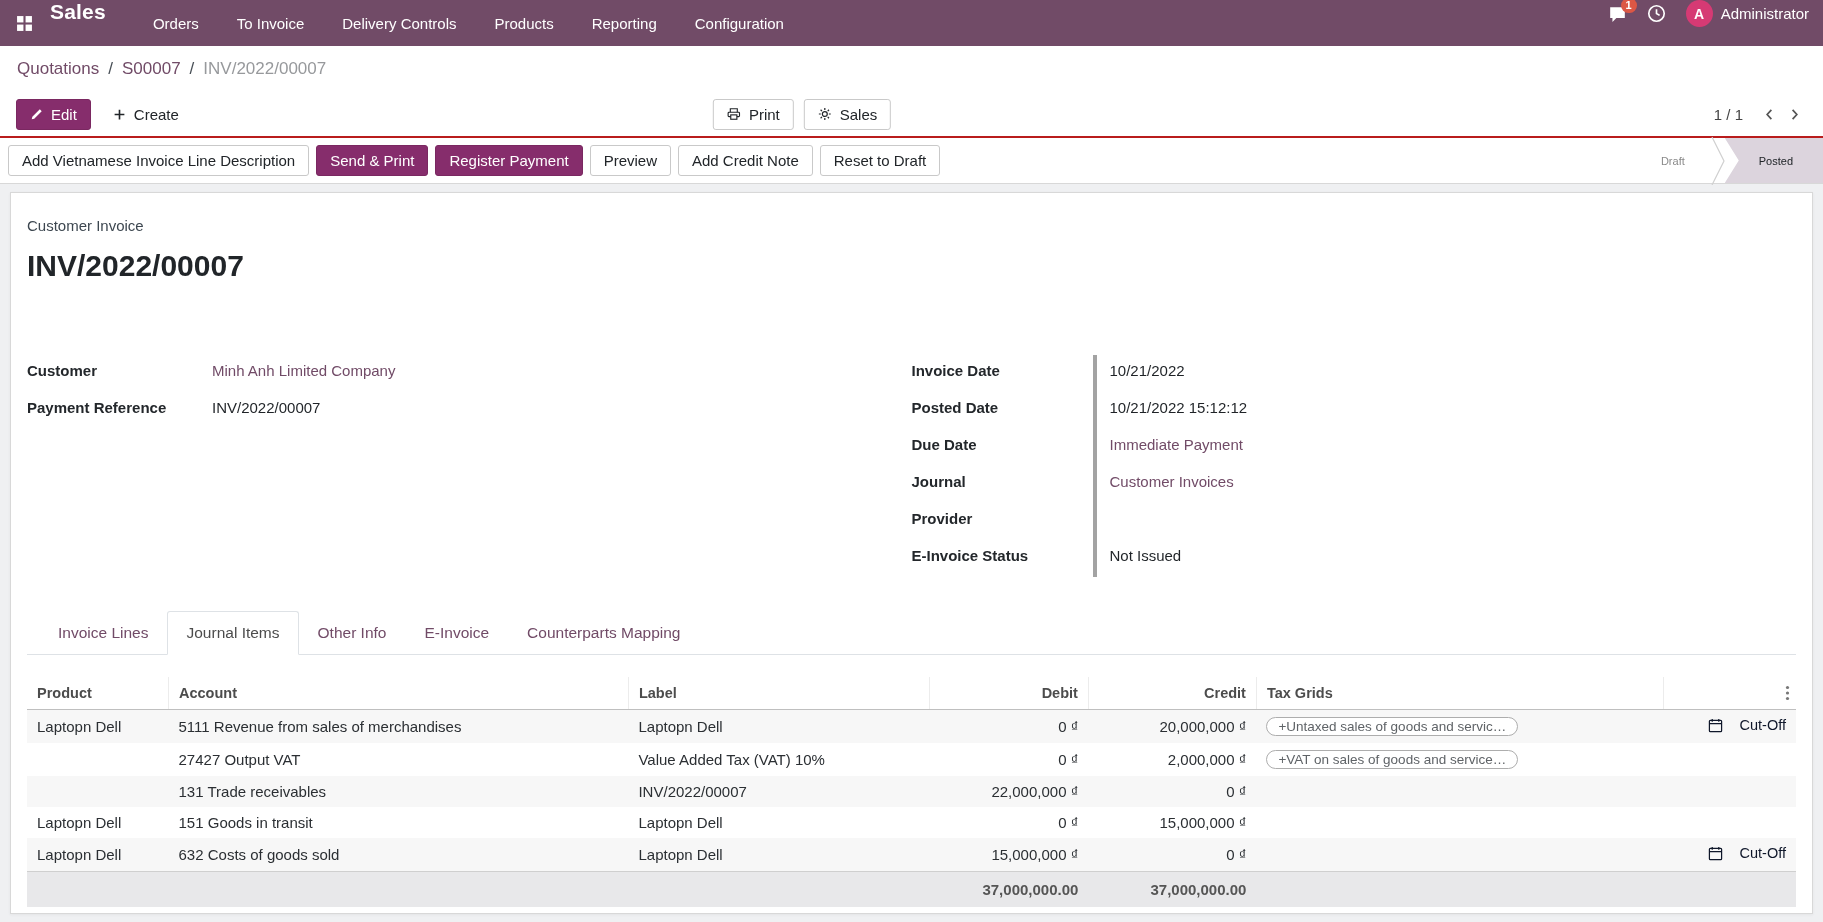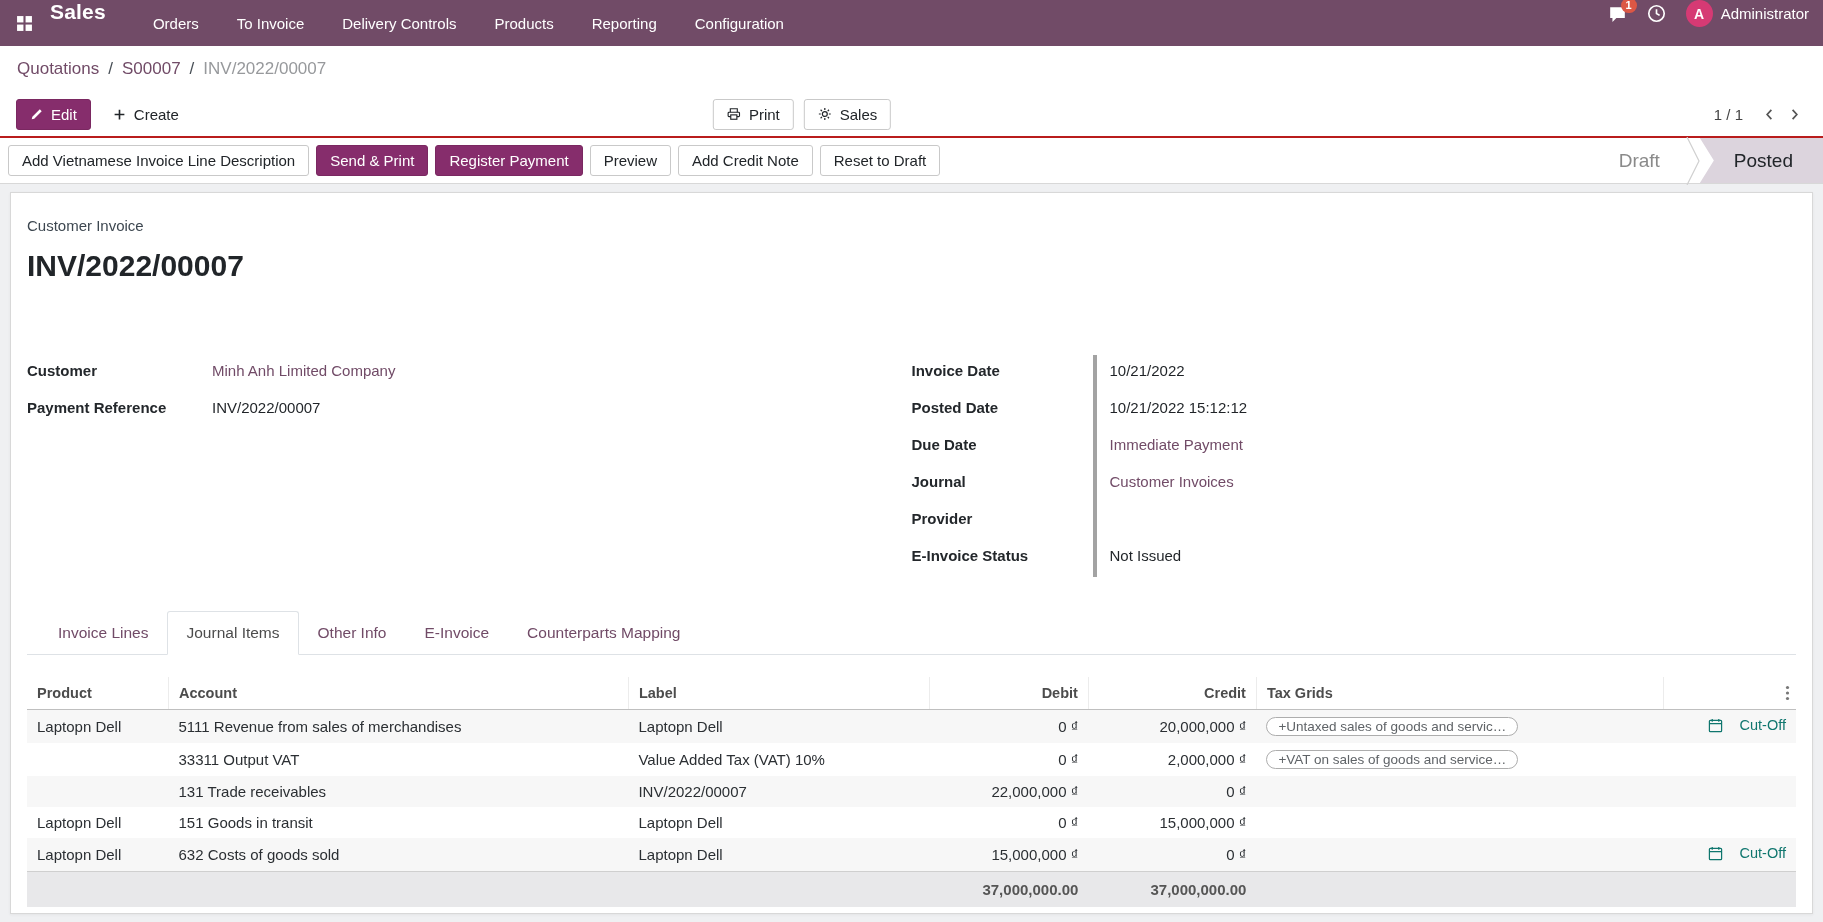--- a/index.html
+++ b/index.html
@@ -36,21 +36,21 @@
   .pager-btn { background:none; border:none; color:#555; cursor:pointer; padding:3px 5px; display:flex; }
 
   .btn { display:inline-flex; align-items:center; gap:8px; font-size:15px; padding:6px 13px; border-radius:3px; border:1px solid transparent; background:none; cursor:pointer; color:#212529; white-space:nowrap; }
   .btn-primary { background:#862d6c; border-color:#7a2861; color:#fff; }
   .btn-outline { background:#fff; border-color:#c9c9c9; }
 
   
   .statusbar { height:48px; display:flex; align-items:center; background:#fff; border-top:2px solid #b91c1c; border-bottom:1px solid #d8d8d8; padding-left:8px; }
   .status-actions { display:flex; gap:7px; align-items:center; }
   .status-steps { margin-left:auto; display:flex; height:100%; align-items:stretch; }
-  .step { display:flex; align-items:center; padding:0 26px; font-size:19px; color:#8a8a8a; cursor:pointer; }
+  .step { display:flex; align-items:center; padding:0 26px; font-size:11px; color:#8a8a8a; cursor:pointer; }
   .step-sep { display:flex; align-items:center; color:#d0d0d0; }
   .step.active { background:#dcd4dd; color:#212529; font-weight:500; clip-path:polygon(0 0,100% 0,100% 100%,0 100%,14px 50%); padding-left:34px; padding-right:30px; }
 
   
   .content { height:738px; background:#eff0f2; padding:8px 10px 0; }
   .sheet { background:#fff; border:1px solid #d8d8d8; box-shadow:0 1px 3px rgba(0,0,0,.05); padding:24px 16px 6px; min-height:712px; }
   .doc-type { font-size:15px; color:#3d4750; margin-bottom:15px; }
   .sheet-title { font-size:30px; font-weight:600; color:#212529; margin:0 0 72px 0; }
 
   .fields { display:flex; margin-bottom:26px; }
@@ -70,21 +70,21 @@
   .jtable { width:100%; border-collapse:collapse; margin-top:22px; font-size:15px; table-layout:fixed; }
   .jtable th { font-weight:700; color:#4c4c4c; text-align:left; padding:8px 10px; border-bottom:1px solid #bfbfbf; border-left:1px solid #ececec; font-size:14.5px; position:relative; cursor:pointer; }
   .jtable th:first-child { border-left:none; }
   .jtable th.num, .jtable td.num { text-align:right; }
   .jtable td { padding:7px 10px; color:#2b2f33; overflow:hidden; white-space:nowrap; }
   .jtable tbody tr { cursor:pointer; }
   .jtable tbody tr:nth-child(odd) { background:#f7f7f7; }
   .jtable tfoot td { background:#e8e8ea; font-weight:700; color:#555; padding:9px 10px; border-top:1px solid #cfcfcf; }
   .pill { display:inline-block; border:1px solid #adadad; border-radius:11px; padding:1px 11px; font-size:13.5px; color:#5f6367; background:#fff; white-space:nowrap; cursor:pointer; }
   .cutoff-cell { text-align:right; }
-  .cutoff { color:#0f766e; display:inline-flex; align-items:center; gap:17px; cursor:pointer; font-size:14.5px; white-space:nowrap; }
+  .cutoff { color:#0f172a; display:inline-flex; align-items:center; gap:17px; cursor:pointer; font-size:14.5px; white-space:nowrap; }
   .th-kebab { position:absolute; right:6px; top:50%; transform:translateY(-50%); color:#777; display:flex; cursor:pointer; }
 </style>
 </head>
 <body>
 
 <nav class="navbar">
   <div class="apps-btn">
     <svg width="17" height="17" viewBox="0 0 16 16" fill="currentColor">
         <rect x="1" y="1" width="6" height="6"></rect>
         <rect x="9" y="1" width="6" height="6"></rect>
@@ -292,21 +292,21 @@
               <svg width="15" height="15" viewBox="0 0 16 16" fill="none" stroke="currentColor" stroke-width="1.3">
                   <rect x="1.5" y="2.5" width="13" height="12" rx="1"></rect>
                   <path d="M1.5 6h13M4.5 1v3M11.5 1v3"></path>
                 </svg>
               <span>Cut-Off</span>
             </span>
           </td>
         </tr>
         <tr>
           <td></td>
-          <td>33311 Output VAT</td>
+          <td>27427 Output VAT</td>
           <td>Value Added Tax (VAT) 10%</td>
           <td class="num">0 ₫</td>
           <td class="num">2,000,000 ₫</td>
           <td><span class="pill">+VAT on sales of goods and service…</span></td>
           <td class="cutoff-cell"></td>
         </tr>
         <tr>
           <td></td>
           <td>131 Trade receivables</td>
           <td>INV/2022/00007</td>

